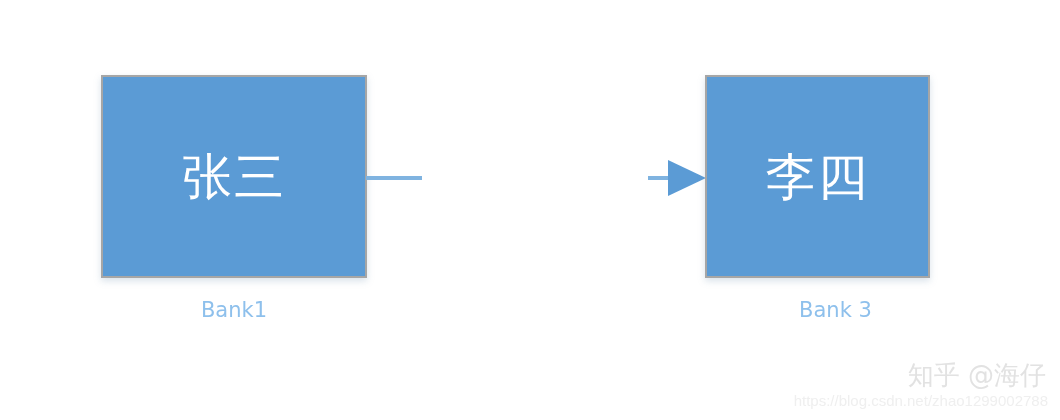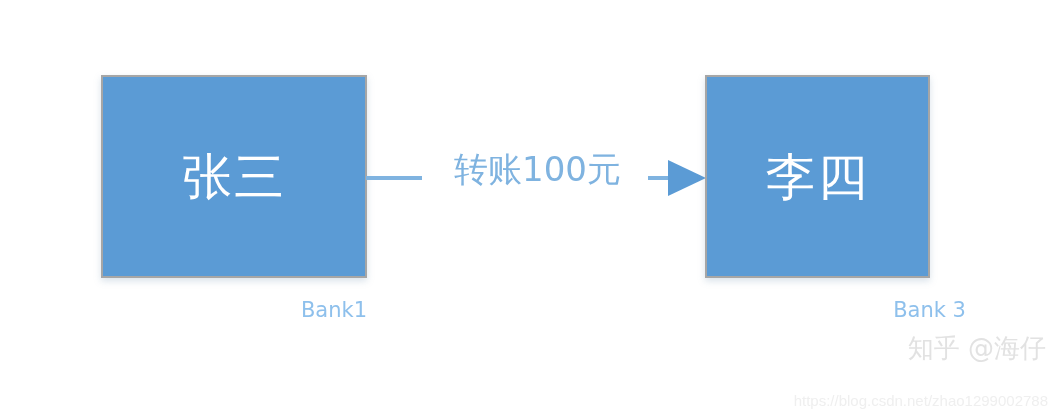--- a/index.html
+++ b/index.html
@@ -43,21 +43,21 @@
   #node-right { left: 705px; top: 75px; width: 225px; height: 203px; }
 
   
   .bank-caption {
     position: absolute;
     color: #8EC0EC;
     font-size: 21px;
     line-height: 1;
     white-space: nowrap;
     font-family: "DejaVu Sans", "Liberation Sans", sans-serif;
-    text-align: right;
+    text-align: center;
   }
   #caption-left  { left: 101px; top: 300px; width: 266px; }
   #caption-right { left: 705px; top: 300px; width: 261px; }
 
   
   .connector {
     position: absolute;
     left: 360px;
     top: 150px;
     width: 352px;
@@ -75,21 +75,21 @@
     font-size: 34px;
     line-height: 1;
     white-space: nowrap;
     font-family: "DejaVu Sans", "Liberation Sans", sans-serif;
   }
 
   
   .watermark-brand {
     position: absolute;
     right: 14px;
-    top: 333px;
+    top: 360px;
     color: #E2E2E2;
     font-size: 26px;
     line-height: 1.2;
     white-space: nowrap;
     font-family: "DejaVu Sans", "Liberation Sans", sans-serif;
     text-align: right;
   }
   .watermark-url {
     position: absolute;
     right: 12px;
@@ -116,21 +116,20 @@
     <svg width="352" height="60" viewBox="0 0 352 60" xmlns="http://www.w3.org/2000/svg">
 
       <line x1="6" y1="28" x2="62" y2="28" stroke="#7FB3E0" stroke-width="4"></line>
 
       <line x1="288" y1="28" x2="312" y2="28" stroke="#7FB3E0" stroke-width="4"></line>
 
       <polygon points="308,10 346,28 308,46" fill="#5B9BD5"></polygon>
     </svg>
   </div>
 
-  <div class="edge-label">转账100元</div>
 
   <div class="node" id="node-right">
     <span class="node-label">李四</span>
   </div>
   <div class="bank-caption" id="caption-right">Bank 3</div>
 
   <div class="watermark-brand">知乎 @海仔</div>
   <div class="watermark-url">https://blog.csdn.net/zhao1299002788</div>
 
 </div>

